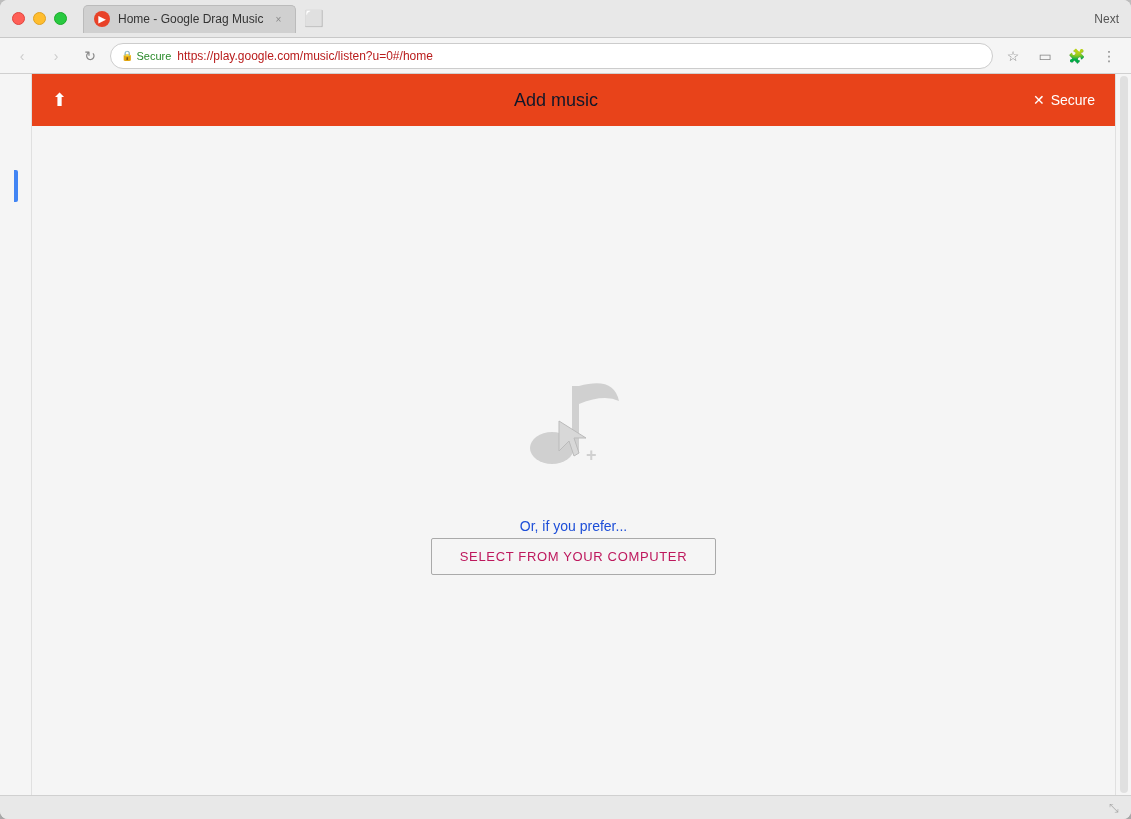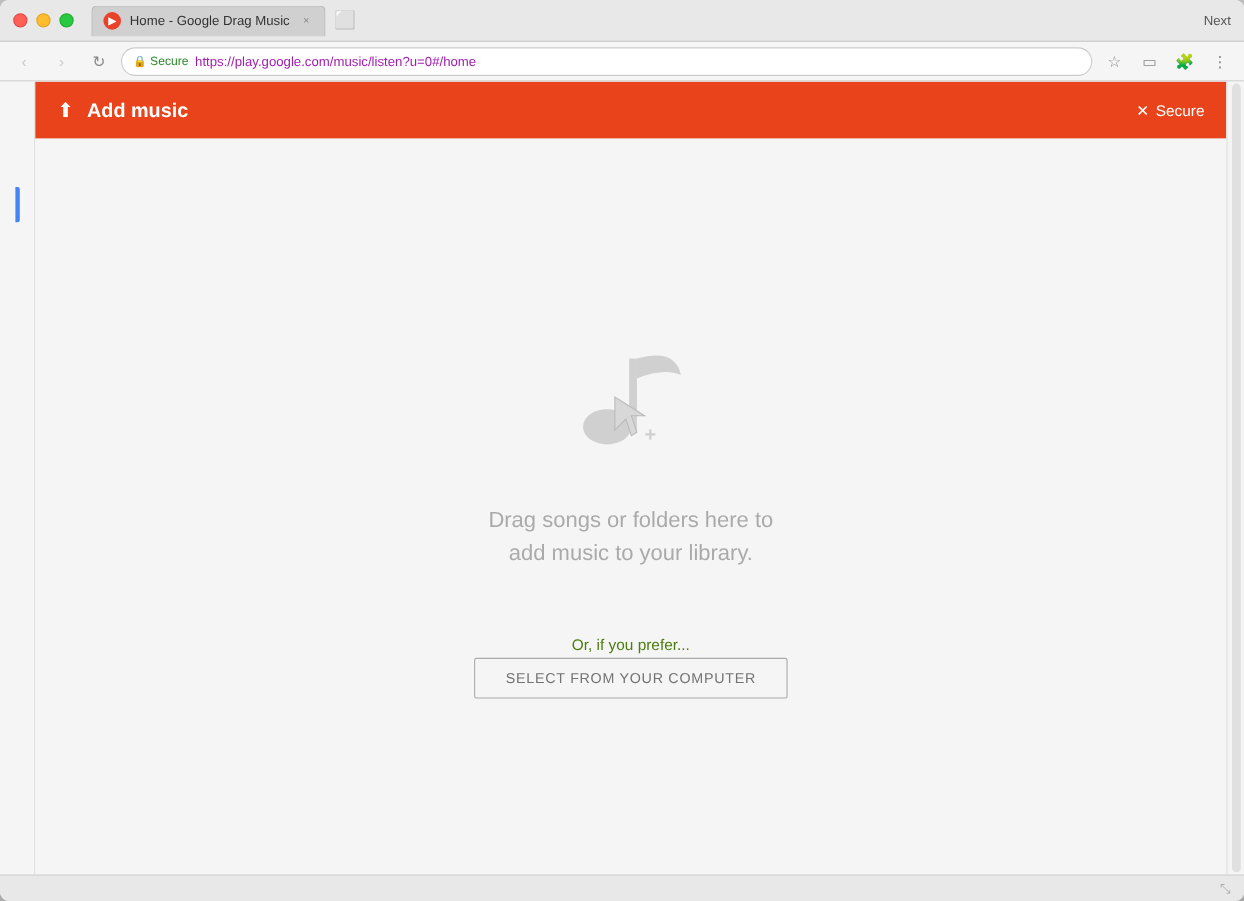--- a/index.html
+++ b/index.html
@@ -163,21 +163,21 @@
       gap: 3px;
       color: #2a8a2a;
       font-size: 11px;
     }
 
     .lock-icon {
       font-size: 10px;
     }
 
     .url-text {
-      color: #a21caf;
+      color: #b91c1c;
       font-size: 12px;
     }
 
     .toolbar-right {
       display: flex;
       align-items: center;
       gap: 4px;
     }
 
     .toolbar-icon {
@@ -245,24 +245,25 @@
       flex-shrink: 0;
     }
 
     .upload-icon {
       color: white;
       font-size: 18px;
       margin-right: 12px;
     }
 
     .modal-title {
-      color: #ffffff;
+      color: #0f172a;
       font-size: 18px;
-      font-weight: 700;
-      flex: 1;
+      font-weight: 400;
+      flex: 1;
+      text-align: center;
     }
 
     .close-btn {
       display: flex;
       align-items: center;
       gap: 6px;
       color: white;
       font-size: 14px;
       cursor: pointer;
     }
@@ -294,29 +295,29 @@
     .drag-text {
       text-align: center;
       color: #aaa;
       font-size: 20px;
       font-weight: 300;
       line-height: 1.5;
       margin-bottom: 60px;
     }
 
     .or-text {
-      color: #4d7c0f;
+      color: #1d4ed8;
       font-size: 14px;
       margin-bottom: 4px;
     }
 
     .select-btn {
       background: transparent;
       border: 1px solid #aaa;
-      color: #737373;
+      color: #be185d;
       padding: 10px 28px;
       font-size: 13px;
       font-weight: 500;
       letter-spacing: 0.05em;
       cursor: pointer;
       border-radius: 2px;
       text-transform: uppercase;
     }
 
     
@@ -438,24 +439,20 @@
             <rect x="68" y="40" width="7" height="66" fill="#d0d0d0"></rect>
 
             <path d="M75 40 Q110 30 115 55 Q100 48 75 58 Z" fill="#d0d0d0"></path>
 
             <polygon points="55,75 55,105 65,95 70,110 75,107 70,92 82,92" fill="#d8d8d8" stroke="#bbb" stroke-width="1"></polygon>
 
             <text x="82" y="115" font-size="18" fill="#d0d0d0" font-weight="bold">+</text>
           </svg>
         </div>
 
-        <div class="drag-text">
-          <div>Drag songs or folders here to</div>
-          <div>add music to your library.</div>
-        </div>
 
         <div class="or-text">Or, if you prefer...</div>
 
         <button class="select-btn">SELECT FROM YOUR COMPUTER</button>
 
       </div>
 
     </div>
 
     <div class="right-partial">

